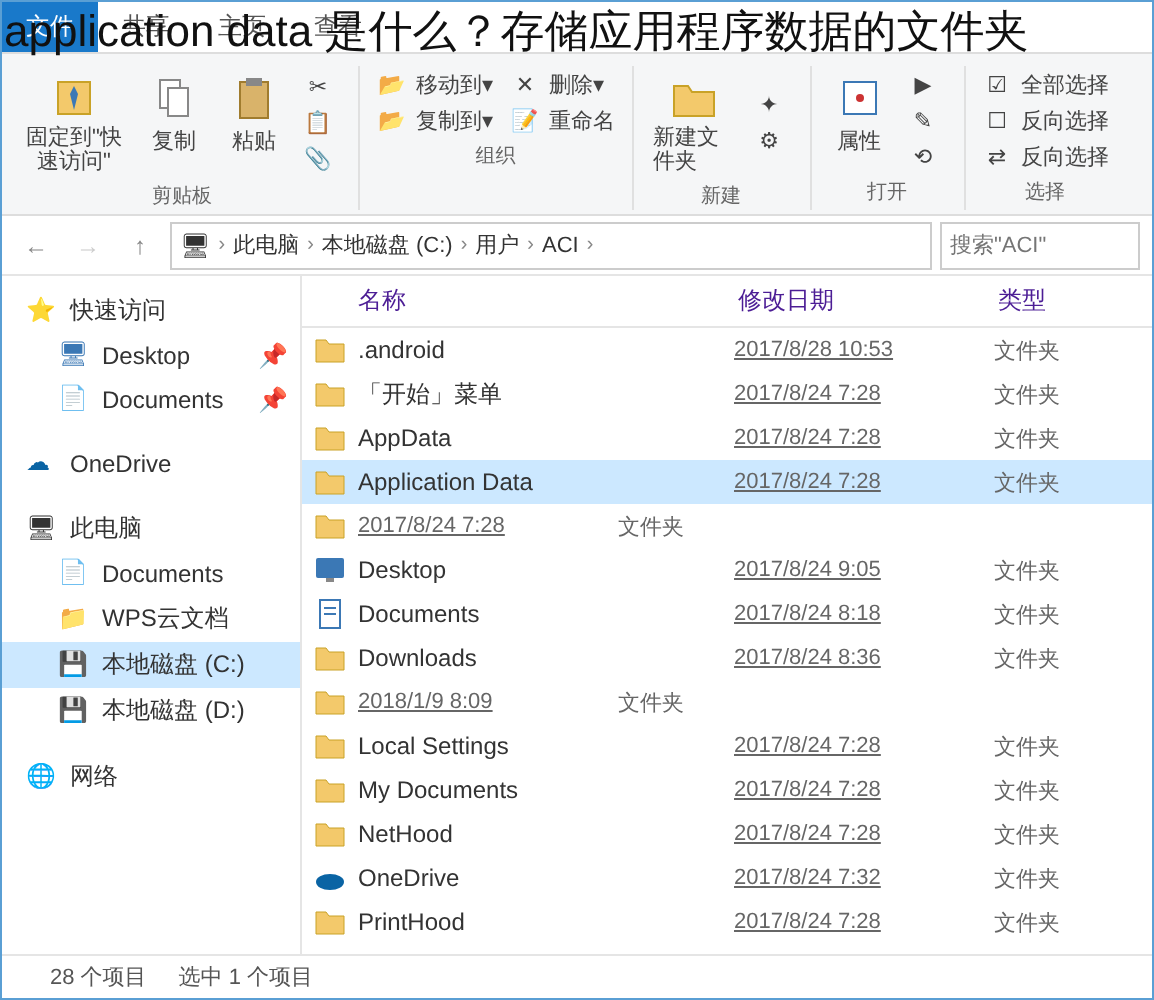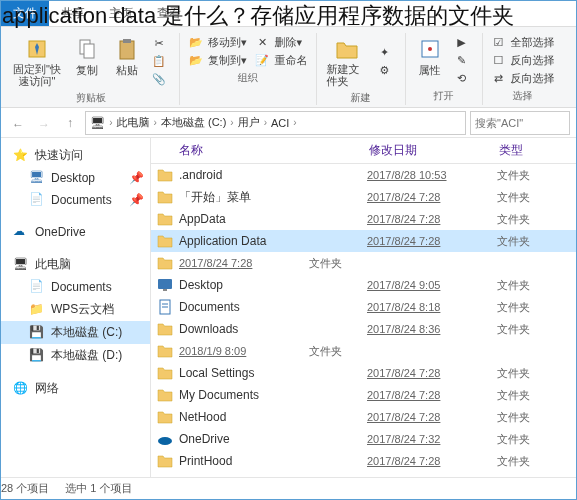--- a/index.html
+++ b/index.html
@@ -35,21 +35,21 @@
 .col-headers { display: flex; border-bottom: 1px solid #e5e5e5; font-size: 12px; color: #4c1d95; position: sticky; top: 0; background: #fff; }
 .col-name { width: 210px; padding: 4px 8px 4px 28px; }
 .col-date { width: 130px; padding: 4px 8px; }
 .col-type { flex: 1; padding: 4px 8px; }
 .file-row { display: flex; align-items: center; font-size: 12px; height: 22px; cursor: pointer; }
 .file-row.selected { background: #cce8ff; }
 .file-row .fr-ic { width: 16px; height: 16px; margin: 0 6px; flex-shrink: 0; }
 .file-row .fr-name { width: 188px; white-space: nowrap; overflow: hidden; text-overflow: ellipsis; }
 .file-row .fr-date { width: 130px; color: #666; font-size: 11px; text-decoration: underline; }
 .file-row .fr-type { flex: 1; color: #666; font-size: 11px; }
-.status-bar { height: 22px; border-top: 1px solid #e5e5e5; display: flex; align-items: center; padding: 0 0; font-size: 11px; color: #555; gap: 16px; }
+.status-bar { height: 22px; border-top: 1px solid #e5e5e5; display: flex; align-items: center; padding: 0 24px; font-size: 11px; color: #555; gap: 16px; }
 svg { display: block; }
 </style>
 </head>
 <body>
 
 <div class="overlay-title">application data 是什么？存储应用程序数据的文件夹</div>
 
 <div class="window">
 
   <div class="titlebar-tabs">

